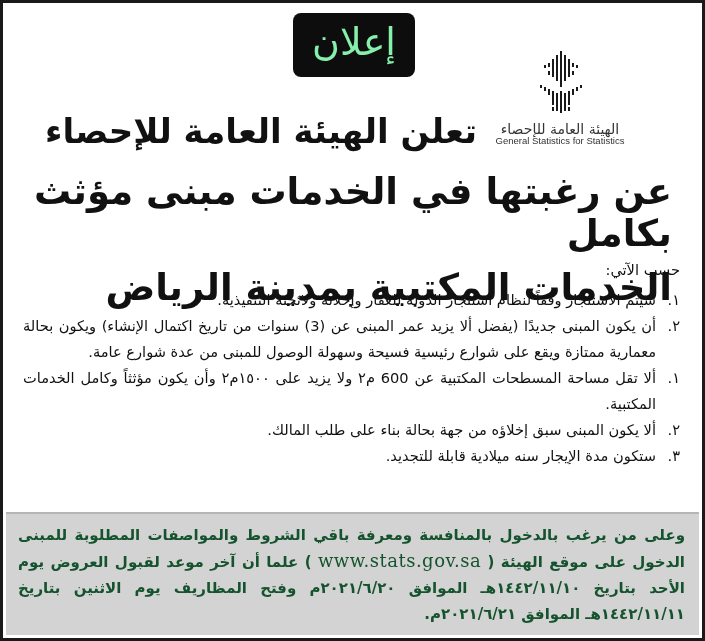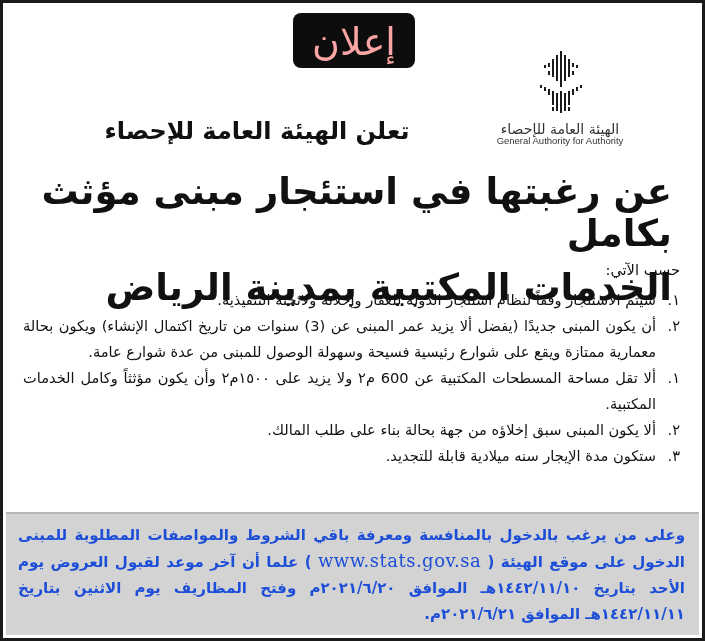--- a/index.html
+++ b/index.html
@@ -5,43 +5,43 @@
   * { box-sizing: border-box; margin: 0; padding: 0; }
   html, body { width: 705px; height: 641px; background: #ffffff; overflow: hidden; }
   body { font-family: "DejaVu Sans", sans-serif; color: #111; }
 
   .frame {
     position: absolute; left: 0; top: 0; width: 705px; height: 641px;
     border: 3px solid #1a1a1a; background: #fff;
   }
 
   .badge {
-    position: absolute; left: 290px; top: 10px; width: 122px; height: 55px;
+    position: absolute; left: 290px; top: 10px; width: 122px; height: 64px;
     background: #0d0d0d; border-radius: 8px;
-    color: #fca5a5; font-size: 38px; line-height: 58px; text-align: center;
+    color: #86efac; font-size: 38px; line-height: 58px; text-align: center;
     font-family: "DejaVu Sans", sans-serif; font-weight: normal;
   }
 
   .logo {
     position: absolute; left: 488px; top: 46px; width: 140px; height: 104px;
   }
   .logo-mark { position: absolute; left: 48px; top: 0; width: 44px; height: 70px; }
   .logo-ar {
     position: absolute; left: 0; top: 72px; width: 138px; text-align: center;
     font-size: 14px; color: #333; direction: rtl; letter-spacing: 0.5px;
   }
   .logo-en {
     position: absolute; left: 0; top: 86px; width: 138px; text-align: center;
     font-size: 9.5px; color: #333; direction: ltr;
     font-family: "Liberation Sans", sans-serif;
   }
 
   .announcer {
-    position: absolute; right: 225px; top: 108px; width: 440px; text-align: center;
-    font-size: 24px; font-weight: bold; direction: rtl; line-height: 40px;
+    position: absolute; right: 225px; top: 108px; width: 440px; text-align: right;
+    font-size: 34px; font-weight: bold; direction: rtl; line-height: 40px;
     font-family: "DejaVu Sans", sans-serif;
   }
 
   .headline {
     position: absolute; right: 30px; left: 30px; top: 168px;
     text-align: right; direction: rtl;
     font-size: 37px; line-height: 42px; font-weight: bold;
     font-family: "DejaVu Sans", sans-serif; letter-spacing: 0px;
   }
   .headline .l2 { letter-spacing: 3px; margin-top: 12px; }
@@ -55,21 +55,21 @@
   .item { display: flex; flex-direction: row; text-align: justify; }
   .item .num { flex: 0 0 auto; width: 24px; }
   .item .txt { flex: 1 1 auto; }
 
   .footer {
     position: absolute; left: 3px; right: 3px; bottom: 3px; top: 509px;
     background: #d3d3d3; border-top: 2px solid #b5b5b5;
     padding: 8px 14px 6px 12px;
     direction: rtl; text-align: justify; text-align-last: right;
     font-size: 15px; line-height: 26px; font-weight: bold;
-    font-family: "DejaVu Sans", sans-serif; color: #1d4ed8;
+    font-family: "DejaVu Sans", sans-serif; color: #14532d;
   }
   .footer .url {
     font-family: "DejaVu Serif", serif; font-weight: normal; font-size: 18px;
     direction: ltr; unicode-bidi: isolate; letter-spacing: 0.5px;
   }
 </style>
 </head>
 <body>
 
 <div class="frame">
@@ -101,27 +101,27 @@
         <rect x="33" y="40" width="2" height="6"></rect>
         <rect x="5" y="38" width="2" height="4"></rect>
         <rect x="37" y="38" width="2" height="4"></rect>
         <rect x="1" y="36" width="2" height="3"></rect>
         <rect x="41" y="36" width="2" height="3"></rect>
         <rect x="13" y="58" width="2" height="4"></rect>
         <rect x="29" y="58" width="2" height="4"></rect>
       </g>
     </svg>
     <div class="logo-ar">الهيئة العامة للإحصاء</div>
-    <div class="logo-en">General Authority for Authority</div>
+    <div class="logo-en">General Statistics for Statistics</div>
   </div>
 
   <div class="announcer">تعلن الهيئة العامة للإحصاء</div>
 
   <div class="headline">
-    <div class="l1">عن رغبتها في استئجار مبنى مؤثث بكامل</div>
+    <div class="l1">عن رغبتها في الخدمات مبنى مؤثث بكامل</div>
     <div class="l2">الخدمات المكتبية بمدينة الرياض</div>
   </div>
 
   <div class="body">
     <div class="intro">حسب الآتي:</div>
 
     <div class="item">
       <span class="num">١.</span>
       <span class="txt">سيتم الاستئجار وفقاً لنظام استئجار الدولة للعقار وإخلائه ولائحته التنفيذية.</span>
     </div>

